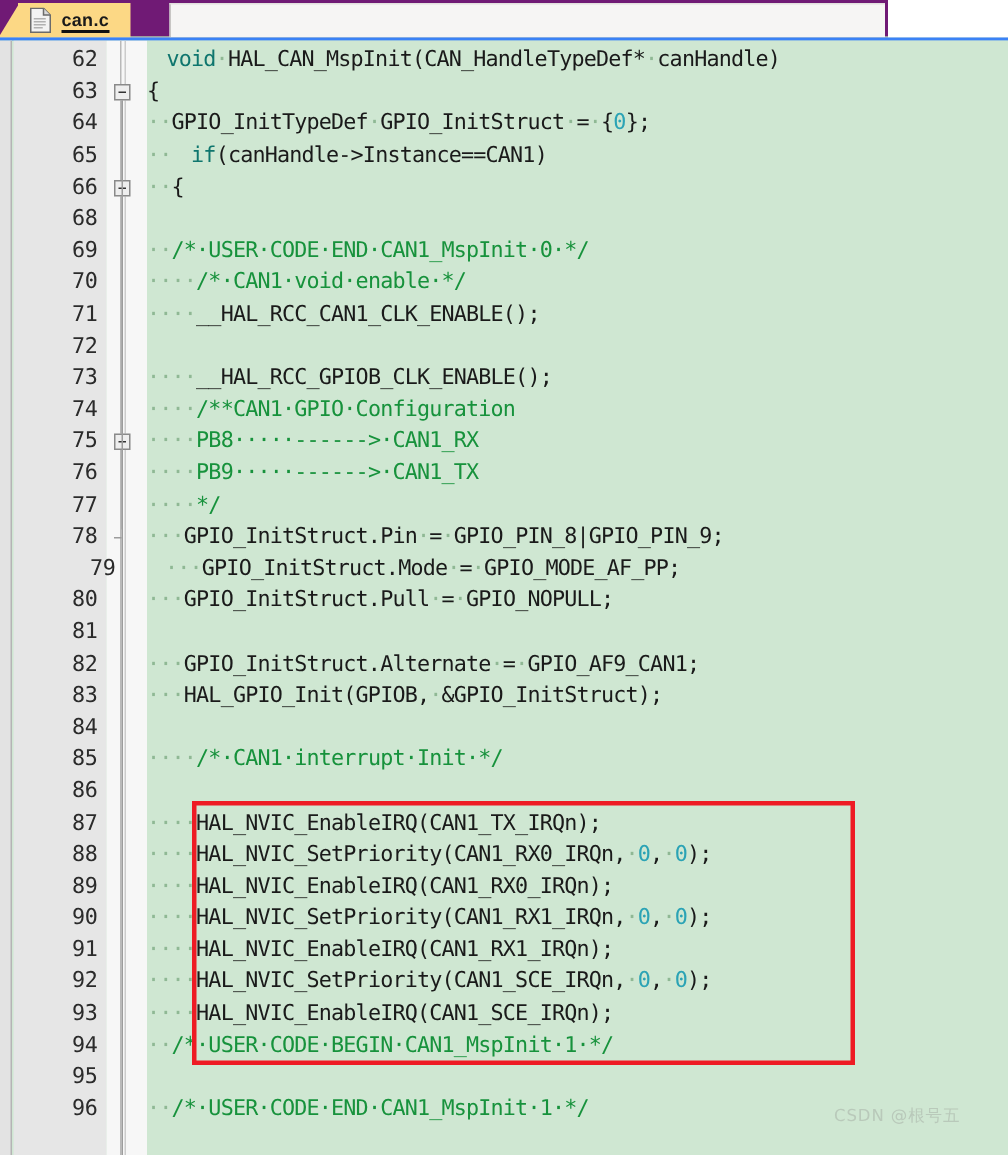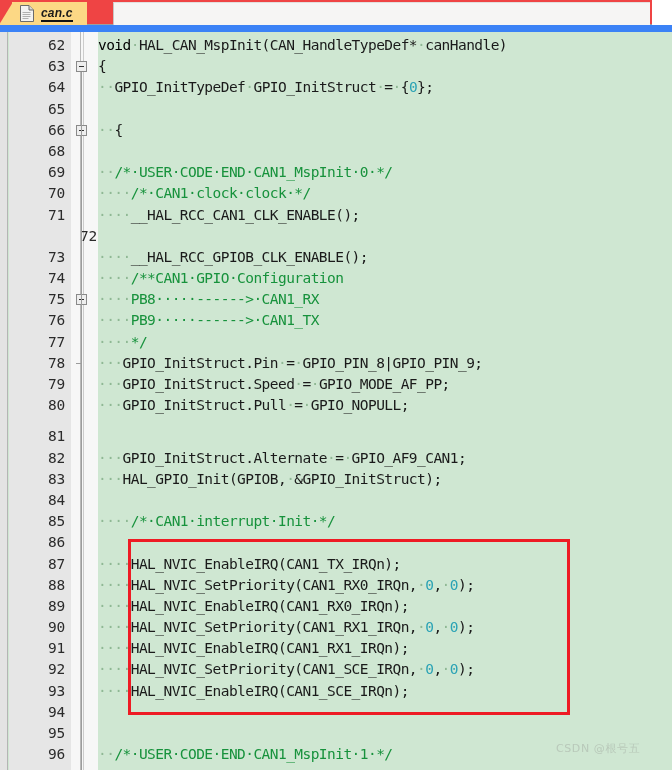--- a/index.html
+++ b/index.html
@@ -11,26 +11,25 @@
     width: 672px;
     height: 770px;
     overflow: hidden;
     font-family: "Liberation Sans", sans-serif;
   }
 
   
   .tabbar {
     position: absolute;
     left: 0; top: 0;
-    width: 652px;
+    width: 592px;
     height: 25px;
-    background: #ef4444;
+    background: #701a75;
     border-bottom: 1px solid #9e9e9e;
     box-sizing: border-box;
-    font-style: italic;
   }
   .tab {
     position: absolute;
     left: 12px; top: 2px;
     height: 23px;
     display: flex;
     align-items: center;
     padding: 0 14px 0 8px;
     background: #fcd885;
     box-sizing: border-box;
@@ -75,21 +74,21 @@
   }
 
   
   .editor {
     position: absolute;
     left: 0; top: 25px;
     width: 672px;
     height: 745px;
     background: #cfe7d2;
     box-sizing: border-box;
-    border-top: 7px solid #3b82f6;
+    border-top: 2px solid #3b82f6;
     overflow: hidden;
     padding-left: 32px;
   }
 
   
   .edge-left {
     position: absolute;
     left: 0; top: 0;
     width: 8px; height: 100%;
     background: #e3e3e3;
@@ -150,21 +149,21 @@
   .code {
     position: absolute;
     left: 98px;
     font-family: "DejaVu Sans Mono", monospace;
     font-size: 14.5px;
     letter-spacing: -0.55px;
     color: #1a1a1a;
   }
 
   
-  .kw  { color: #000000; }
+  .kw  { color: #0f766e; margin-left: 13px; }
   .cm  { color: #17923c; }
   .num { color: #2ba3b5; }
   .tx  { color: #1a1a1a; }
   .ws  { color: #8fb894; }
 
   
   .foldbox {
     position: absolute;
     width: 11px; height: 11px;
     background: #eeeeee;
@@ -236,49 +235,49 @@
   <div class="foldmargin">
     <div class="fold-rail"></div>
     <div class="fold-rail b"></div>
   </div>
   <div class="code-area"></div>
 
   <div class="rows" id="rows" style="top: 3px;">
       <div class="row" style="top: 0px;"><span class="lnum">62</span><span class="code"><span class="kw">void</span><span class="ws">·</span><span class="tx">HAL_CAN_MspInit(CAN_HandleTypeDef*</span><span class="ws">·</span><span class="tx">canHandle)</span></span></div>
       <div class="row" style="top: 0px;"><span class="lnum">63</span><span class="code"><span class="tx">{</span></span></div>
       <div class="row" style="top: 0px;"><span class="lnum">64</span><span class="code"><span class="ws">··</span><span class="tx">GPIO_InitTypeDef</span><span class="ws">·</span><span class="tx">GPIO_InitStruct</span><span class="ws">·</span><span class="tx">=</span><span class="ws">·</span><span class="tx">{</span><span class="num">0</span><span class="tx">};</span></span></div>
-      <div class="row" style="top: 0px;"><span class="lnum">65</span></div>
+      <div class="row" style="top: 0px;"><span class="lnum">65</span><span class="code"><span class="ws">··</span><span class="kw">if</span><span class="tx">(canHandle-&gt;Instance==CAN1)</span></span></div>
       <div class="row" style="top: 0px;"><span class="lnum">66</span><span class="code"><span class="ws">··</span><span class="tx">{</span></span></div>
       <div class="row" style="top: 0px;"><span class="lnum">68</span><span class="code"></span></div>
       <div class="row" style="top: 0px;"><span class="lnum">69</span><span class="code"><span class="ws">··</span><span class="cm">/*·USER·CODE·END·CAN1_MspInit·0·*/</span></span></div>
-      <div class="row" style="top: 0px;"><span class="lnum">70</span><span class="code"><span class="ws">····</span><span class="cm">/*·CAN1·clock·clock·*/</span></span></div>
+      <div class="row" style="top: 0px;"><span class="lnum">70</span><span class="code"><span class="ws">····</span><span class="cm">/*·CAN1·void·enable·*/</span></span></div>
       <div class="row" style="top: 0px;"><span class="lnum">71</span><span class="code"><span class="ws">····</span><span class="tx">__HAL_RCC_CAN1_CLK_ENABLE();</span></span></div>
-      <div class="row" style="top: 0px; margin-left: 32px;"><span class="lnum">72</span><span class="code"></span></div>
+      <div class="row" style="top: 0px;"><span class="lnum">72</span><span class="code"></span></div>
       <div class="row" style="top: 0px;"><span class="lnum">73</span><span class="code"><span class="ws">····</span><span class="tx">__HAL_RCC_GPIOB_CLK_ENABLE();</span></span></div>
       <div class="row" style="top: 0px;"><span class="lnum">74</span><span class="code"><span class="ws">····</span><span class="cm">/**CAN1·GPIO·Configuration</span></span></div>
       <div class="row" style="top: 0px;"><span class="lnum">75</span><span class="code"><span class="ws">····</span><span class="cm">PB8·····------&gt;·CAN1_RX</span></span></div>
       <div class="row" style="top: 0px;"><span class="lnum">76</span><span class="code"><span class="ws">····</span><span class="cm">PB9·····------&gt;·CAN1_TX</span></span></div>
       <div class="row" style="top: 0px;"><span class="lnum">77</span><span class="code"><span class="ws">····</span><span class="cm">*/</span></span></div>
       <div class="row" style="top: 0px;"><span class="lnum">78</span><span class="code"><span class="ws">···</span><span class="tx">GPIO_InitStruct.Pin</span><span class="ws">·</span><span class="tx">=</span><span class="ws">·</span><span class="tx">GPIO_PIN_8|GPIO_PIN_9;</span></span></div>
-      <div class="row" style="top: 0px;"><span class="lnum">79</span><span class="code"><span class="ws">···</span><span class="tx">GPIO_InitStruct.Speed</span><span class="ws">·</span><span class="tx">=</span><span class="ws">·</span><span class="tx">GPIO_MODE_AF_PP;</span></span></div>
+      <div class="row" style="top: 0px; margin-left: 12px;"><span class="lnum">79</span><span class="code"><span class="ws">···</span><span class="tx">GPIO_InitStruct.Mode</span><span class="ws">·</span><span class="tx">=</span><span class="ws">·</span><span class="tx">GPIO_MODE_AF_PP;</span></span></div>
       <div class="row" style="top: 0px;"><span class="lnum">80</span><span class="code"><span class="ws">···</span><span class="tx">GPIO_InitStruct.Pull</span><span class="ws">·</span><span class="tx">=</span><span class="ws">·</span><span class="tx">GPIO_NOPULL;</span></span></div>
-      <div class="row" style="top: 0px; margin-top: 10px;"><span class="lnum">81</span></div>
+      <div class="row" style="top: 0px;"><span class="lnum">81</span></div>
       <div class="row" style="top: 0px;"><span class="lnum">82</span><span class="code"><span class="ws">···</span><span class="tx">GPIO_InitStruct.Alternate</span><span class="ws">·</span><span class="tx">=</span><span class="ws">·</span><span class="tx">GPIO_AF9_CAN1;</span></span></div>
       <div class="row" style="top: 0px;"><span class="lnum">83</span><span class="code"><span class="ws">···</span><span class="tx">HAL_GPIO_Init(GPIOB,</span><span class="ws">·</span><span class="tx">&amp;GPIO_InitStruct);</span></span></div>
       <div class="row" style="top: 0px;"><span class="lnum">84</span><span class="code"></span></div>
       <div class="row" style="top: 0px;"><span class="lnum">85</span><span class="code"><span class="ws">····</span><span class="cm">/*·CAN1·interrupt·Init·*/</span></span></div>
       <div class="row" style="top: 0px;"><span class="lnum">86</span></div>
       <div class="row" style="top: 0px;"><span class="lnum">87</span><span class="code"><span class="ws">····</span><span class="tx">HAL_NVIC_EnableIRQ(CAN1_TX_IRQn);</span></span></div>
       <div class="row" style="top: 0px;"><span class="lnum">88</span><span class="code"><span class="ws">····</span><span class="tx">HAL_NVIC_SetPriority(CAN1_RX0_IRQn,</span><span class="ws">·</span><span class="num">0</span><span class="tx">,</span><span class="ws">·</span><span class="num">0</span><span class="tx">);</span></span></div>
       <div class="row" style="top: 0px;"><span class="lnum">89</span><span class="code"><span class="ws">····</span><span class="tx">HAL_NVIC_EnableIRQ(CAN1_RX0_IRQn);</span></span></div>
       <div class="row" style="top: 0px;"><span class="lnum">90</span><span class="code"><span class="ws">····</span><span class="tx">HAL_NVIC_SetPriority(CAN1_RX1_IRQn,</span><span class="ws">·</span><span class="num">0</span><span class="tx">,</span><span class="ws">·</span><span class="num">0</span><span class="tx">);</span></span></div>
       <div class="row" style="top: 0px;"><span class="lnum">91</span><span class="code"><span class="ws">····</span><span class="tx">HAL_NVIC_EnableIRQ(CAN1_RX1_IRQn);</span></span></div>
       <div class="row" style="top: 0px;"><span class="lnum">92</span><span class="code"><span class="ws">····</span><span class="tx">HAL_NVIC_SetPriority(CAN1_SCE_IRQn,</span><span class="ws">·</span><span class="num">0</span><span class="tx">,</span><span class="ws">·</span><span class="num">0</span><span class="tx">);</span></span></div>
       <div class="row" style="top: 0px;"><span class="lnum">93</span><span class="code"><span class="ws">····</span><span class="tx">HAL_NVIC_EnableIRQ(CAN1_SCE_IRQn);</span></span></div>
-      <div class="row" style="top: 0px;"><span class="lnum">94</span></div>
+      <div class="row" style="top: 0px;"><span class="lnum">94</span><span class="code"><span class="ws">··</span><span class="cm">/*·USER·CODE·BEGIN·CAN1_MspInit·1·*/</span></span></div>
       <div class="row" style="top: 0px;"><span class="lnum">95</span><span class="code"></span></div>
       <div class="row" style="top: 0px;"><span class="lnum">96</span><span class="code"><span class="ws">··</span><span class="cm">/*·USER·CODE·END·CAN1_MspInit·1·*/</span></span></div>
     </div>
 
   <div id="folds">
       <div class="foldbox" style="left: 76px; top: 29.2px;"></div>
       <div class="foldbox" style="left: 76px; top: 92.8px;"></div>
       <div class="foldbox" style="left: 76px; top: 262.4px;"></div>
       <div class="foldend" style="left: 76px; top: 331px;"></div>
       <div class="foldline" style="left: 81px; top: 40.2px; height: 52.6px;"></div>

